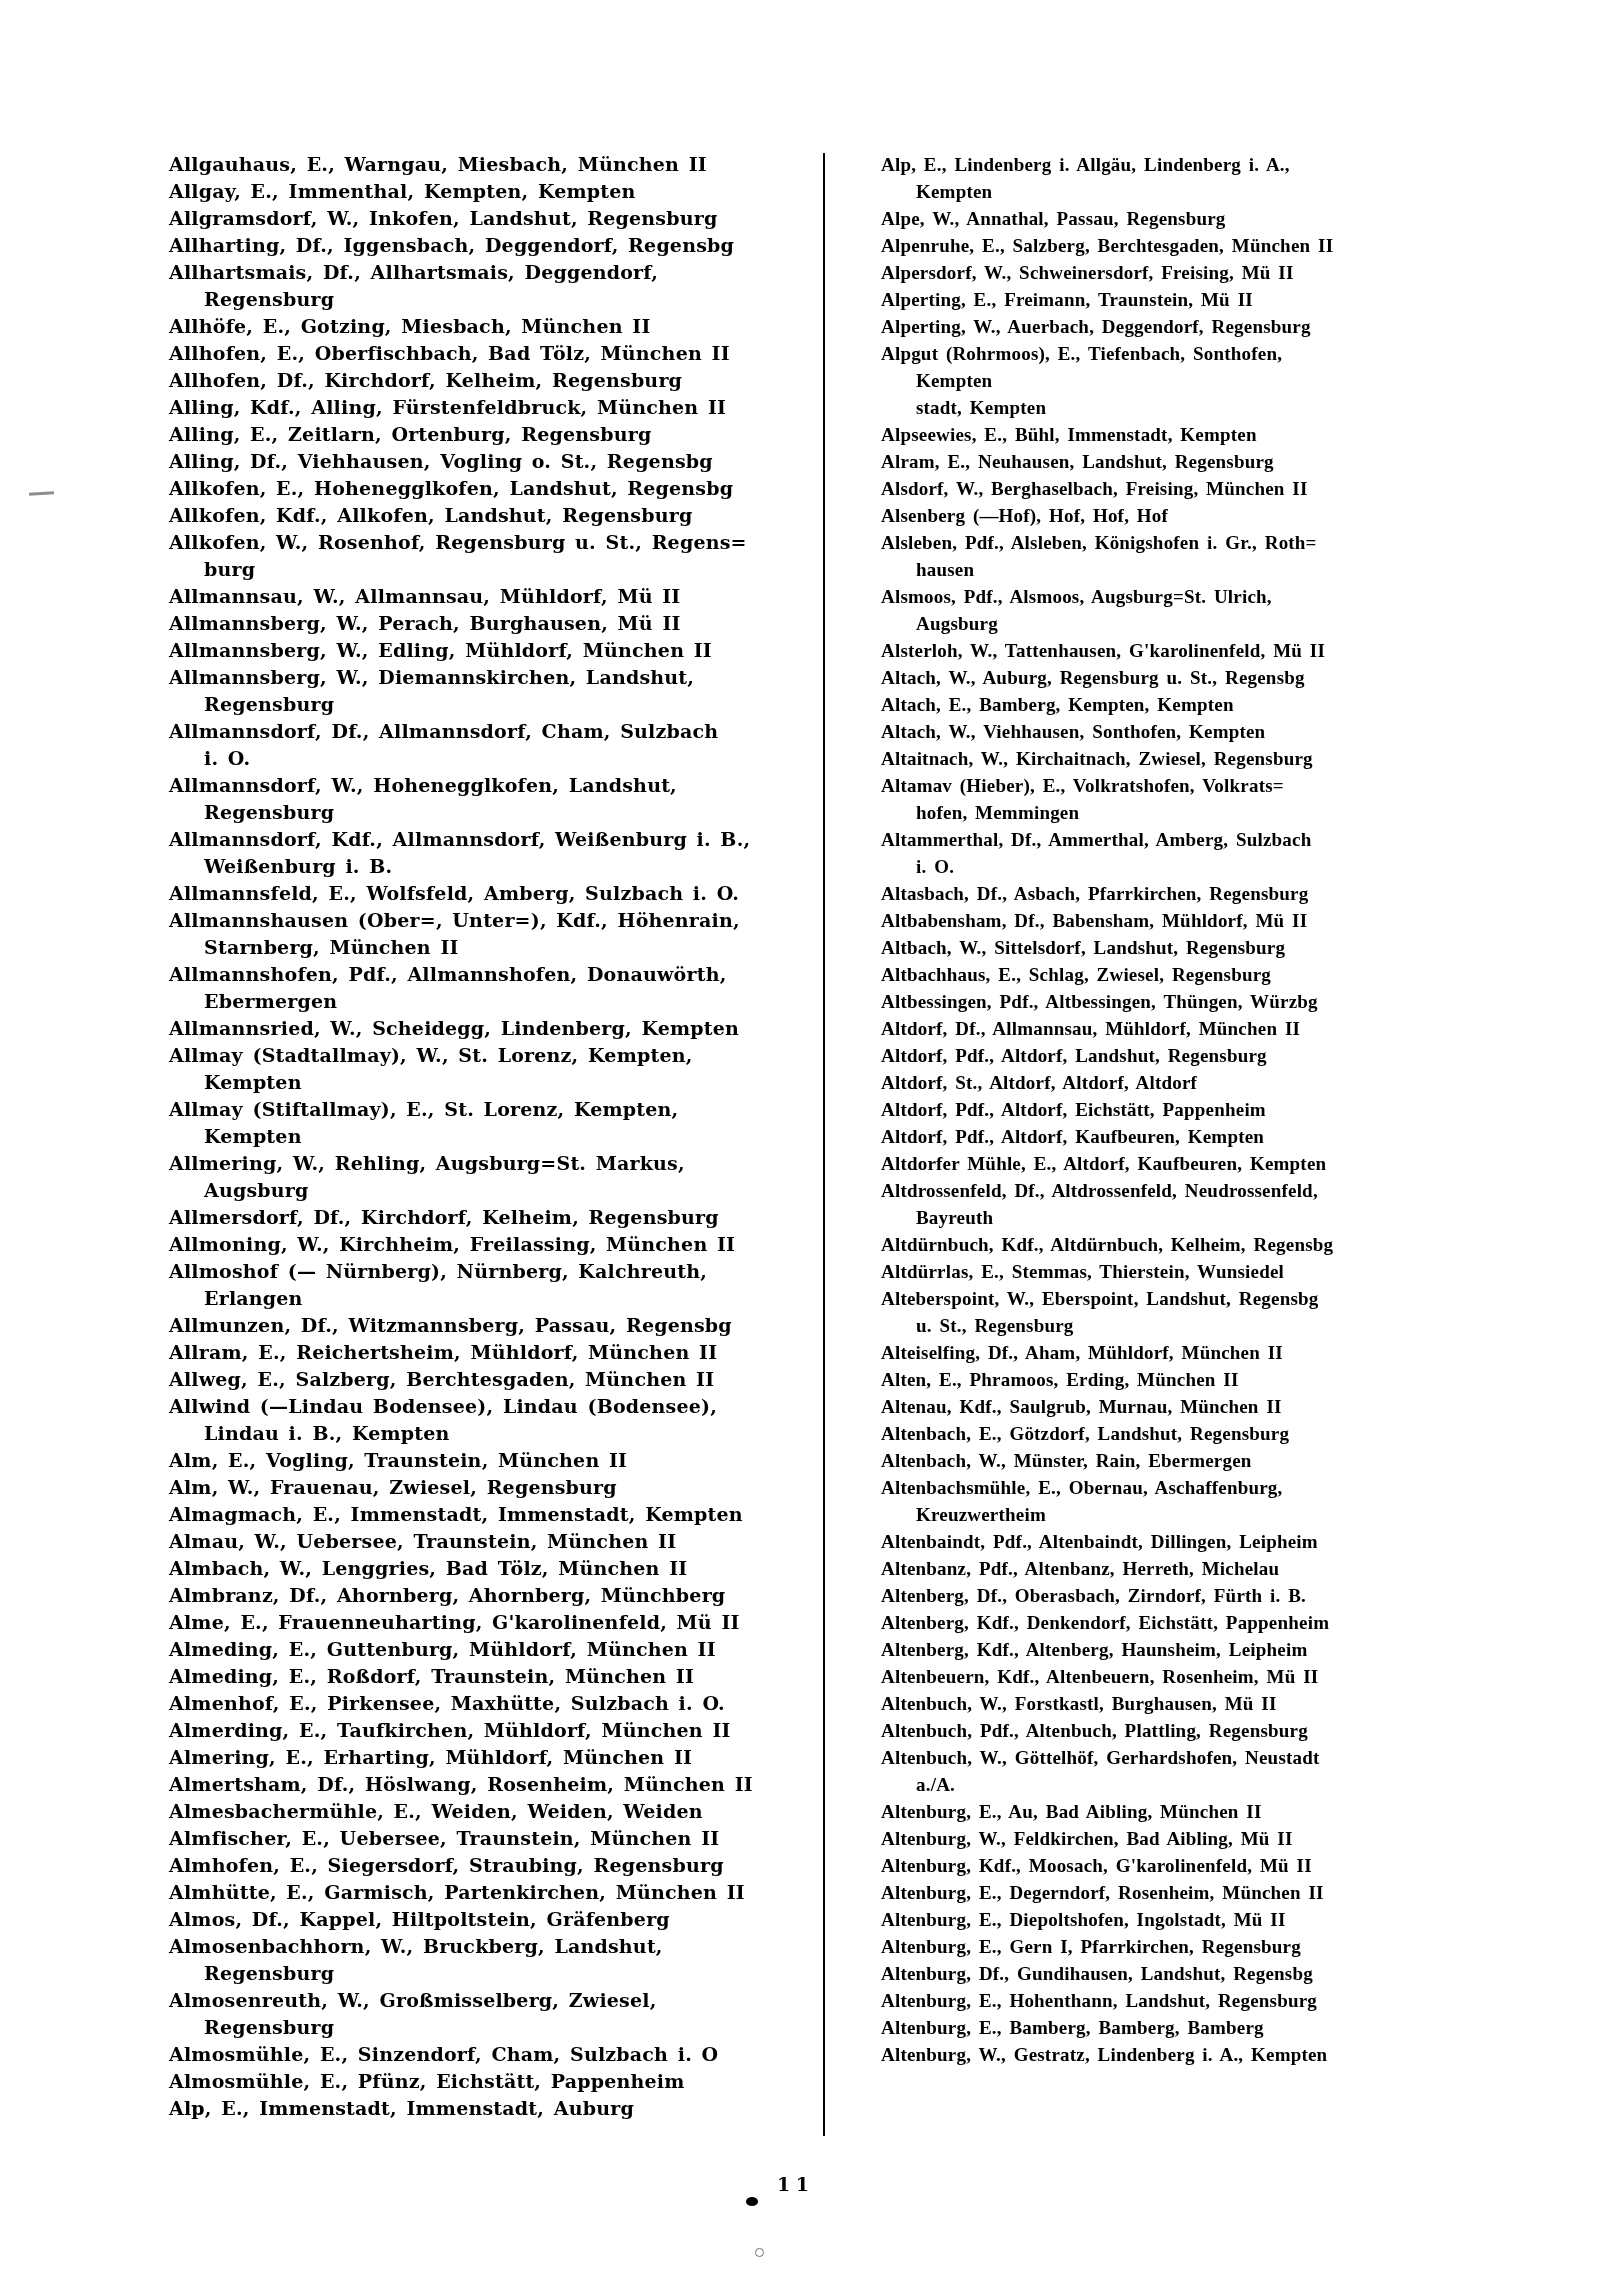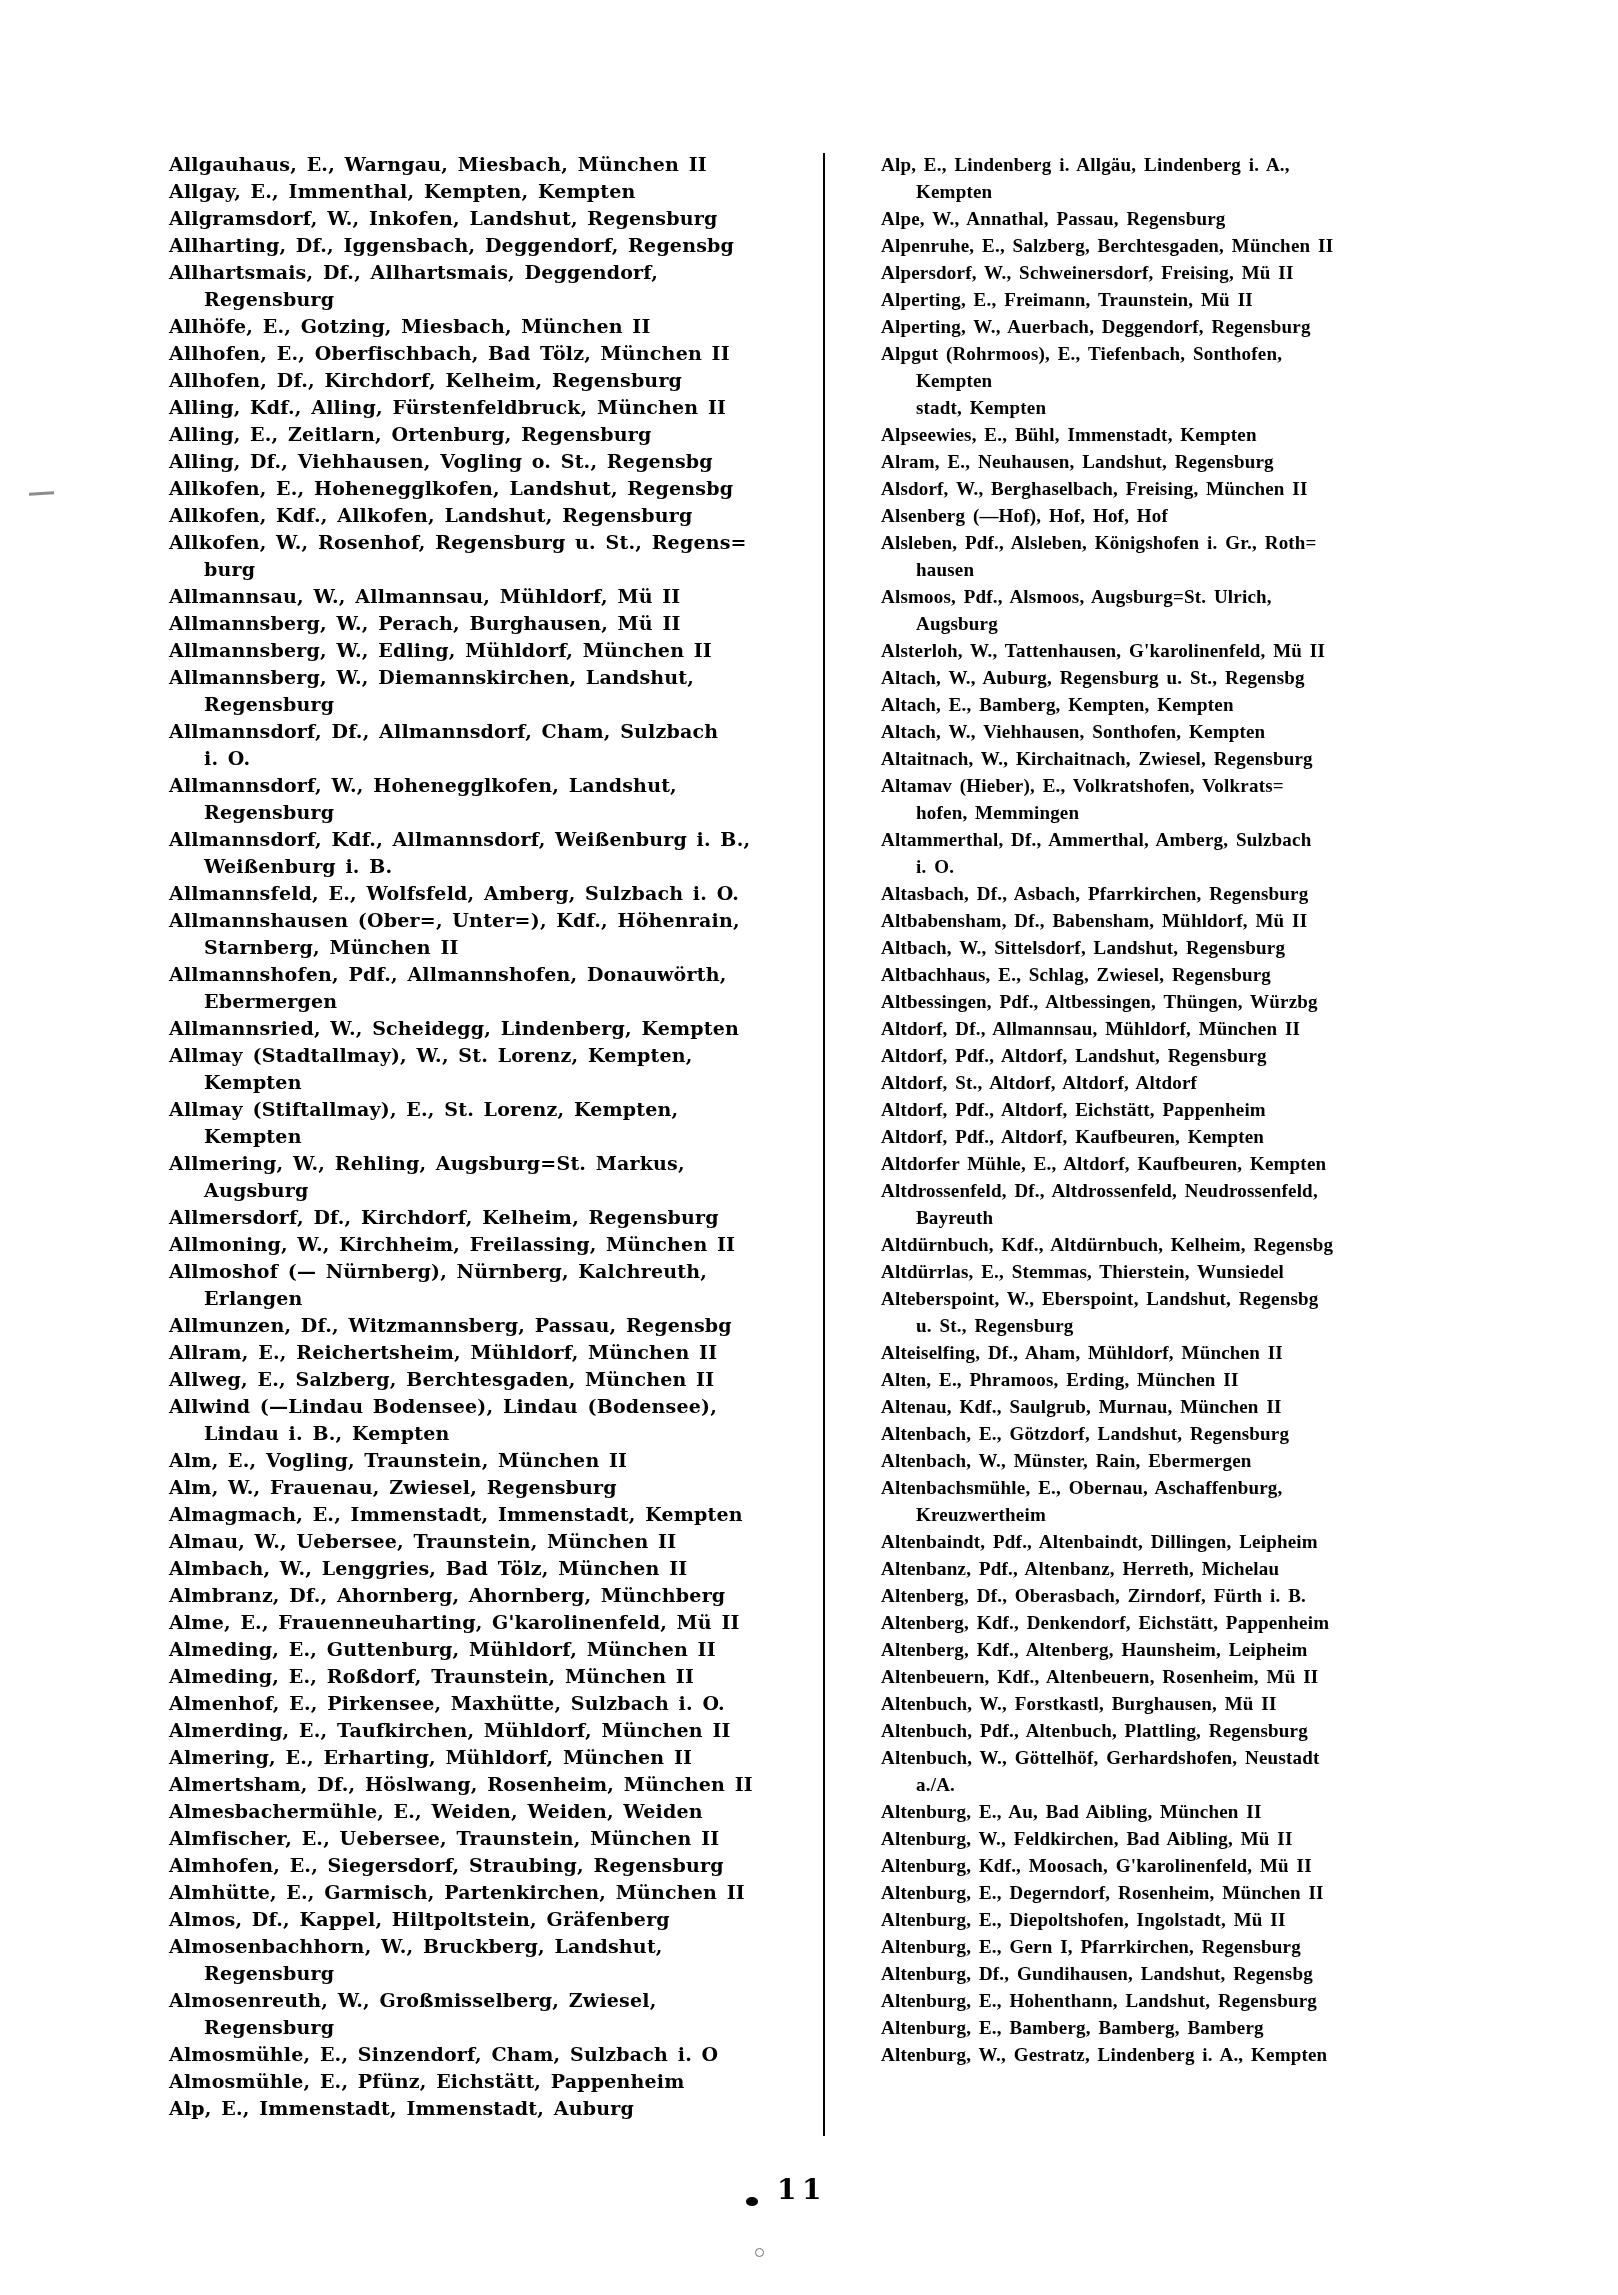--- a/index.html
+++ b/index.html
@@ -43,21 +43,21 @@
     font-weight: bold;
     white-space: nowrap;
     letter-spacing: 0.2px;
     word-spacing: 2.8px;
   }
   .line.cont { padding-left: 35px; }
   .pagenum {
     position: absolute;
     left: 777px;
     top: 2173px;
-    font-size: 28px;
+    font-size: 19px;
     font-weight: bold;
     letter-spacing: 5.6px;
     font-family: "DejaVu Serif", serif;
   }
   .artifact-blob {
     position: absolute;
     left: 746px; top: 2197px;
     width: 12.4px; height: 9px;
     background: #000;
     border-radius: 50%;

